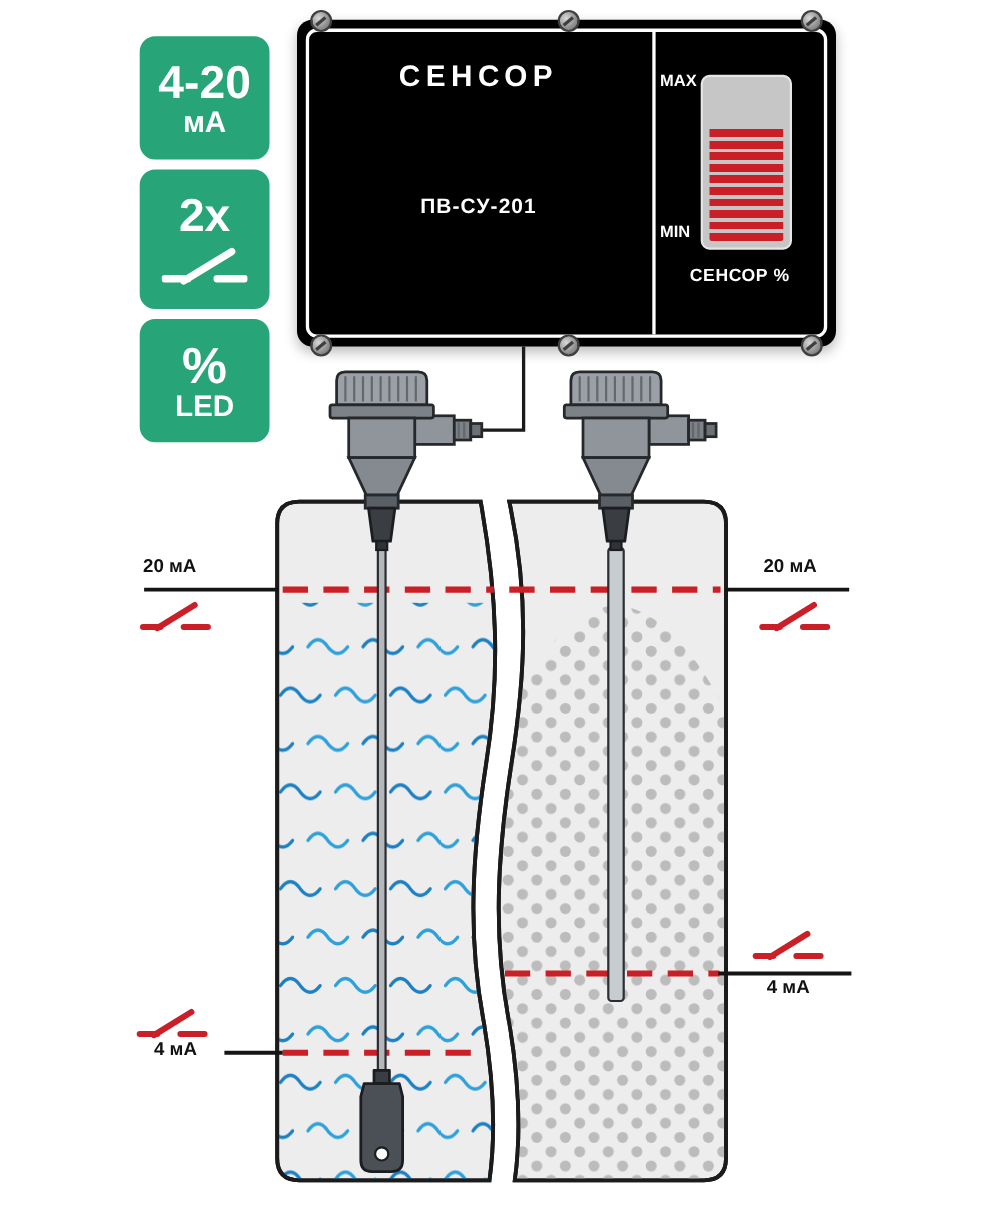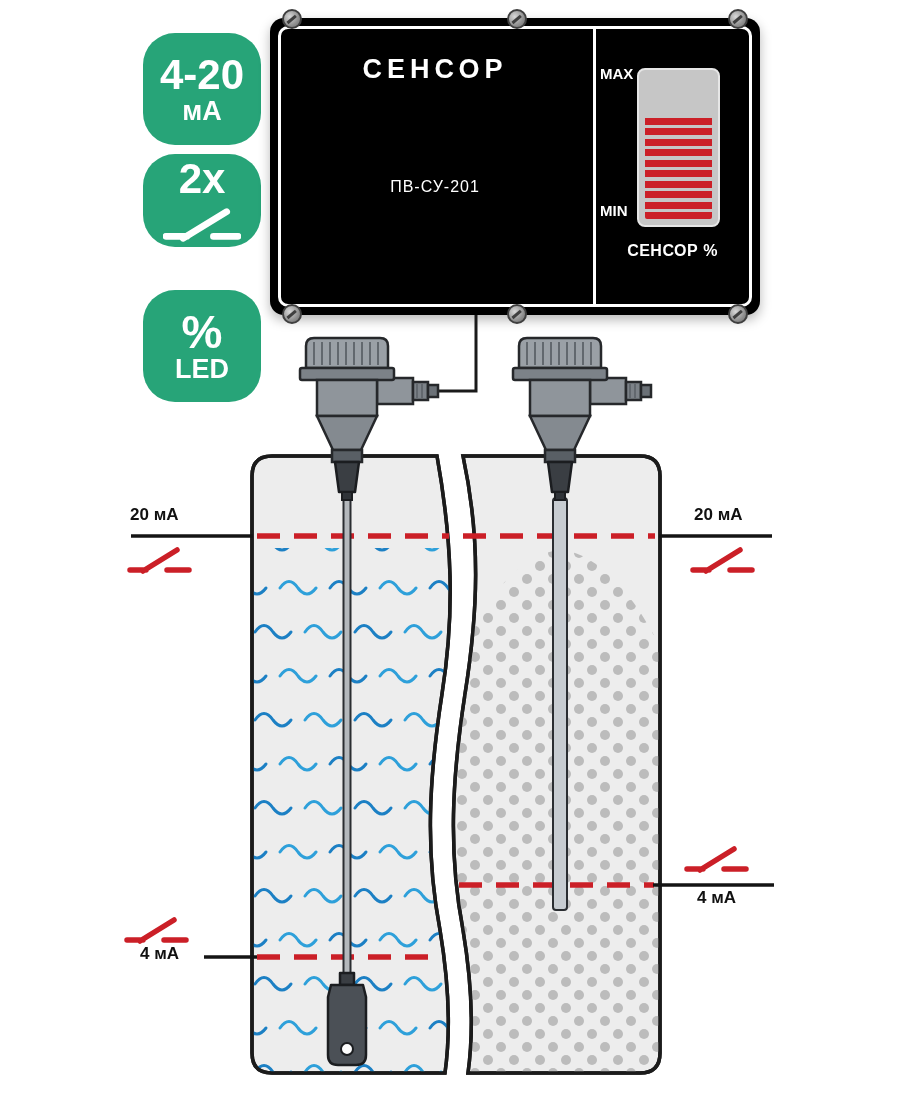--- a/index.html
+++ b/index.html
@@ -2,26 +2,26 @@
 <html><head>
 <meta charset="utf-8">
 <style>
   html,body{margin:0;padding:0;background:#fff;}
   .stage{
     position:relative;width:900px;height:1097px;background:#fff;overflow:hidden;
     font-family:"Liberation Sans",sans-serif;
   }
   
   .badge{
-    position:absolute;left:127px;width:118px;background:#27a478;border-radius:32px;
+    position:absolute;left:127px;width:118px;background:#27a478;border-radius:14px;
     color:#fff;display:flex;flex-direction:column;align-items:center;justify-content:center;
-    font-weight:700;text-align:center;margin-left:16px;
+    font-weight:700;text-align:center;
   }
   .badge-1{top:33px;height:112px;}
-  .badge-2{top:154px;height:93px;}
+  .badge-2{top:154px;height:127px;}
   .badge-3{top:290px;height:112px;}
   .b-big{font-size:42px;line-height:1.05;}
   .b-med{font-size:27px;line-height:1.05;}
   .b-pct{font-size:46px;line-height:1.0;}
   .badge-switch{width:78px;height:38px;margin-top:4px;}
   
   .panel{
     position:absolute;left:270px;top:18px;width:490px;height:297px;
     background:#000000;border-radius:14px;color:#fff;
     box-shadow:0 5px 12px rgba(0,0,0,.28);
@@ -32,21 +32,21 @@
     border:2px solid #3f3f3f;}
   .screw::after{content:"";position:absolute;left:2px;top:6.5px;width:11px;height:2.5px;
     background:#3f3f3f;transform:rotate(-40deg);}
   .s1{top:-9px;left:12px}.s2{top:-9px;left:237px}.s3{top:-9px;right:12px}
   .s4{bottom:-9px;left:12px}.s5{bottom:-9px;left:237px}.s6{bottom:-9px;right:12px}
   .p-title{position:absolute;left:15px;top:36px;width:300px;text-align:center;
     font-size:27px;font-weight:700;letter-spacing:5px;}
   .p-sub{position:absolute;left:15px;top:108px;width:300px;text-align:center;
     font-size:19px;font-weight:700;}
   .p-model{position:absolute;left:15px;top:160px;width:300px;text-align:center;
-    font-size:16px;font-weight:400;letter-spacing:1px;}
+    font-size:19px;font-weight:700;letter-spacing:1px;}
   .p-divider{position:absolute;left:323px;top:11px;bottom:11px;width:3px;background:#fff;}
   .p-max{position:absolute;left:330px;top:47px;font-size:15px;font-weight:700;}
   .p-min{position:absolute;left:330px;top:184px;font-size:15px;font-weight:700;}
   .gauge{position:absolute;left:367px;top:50px;width:79px;height:155px;
     background:#c6c6c6;border:2px solid #e6e6e6;border-radius:8px;}
   .gauge-fill{position:absolute;left:6px;right:6px;bottom:6px;height:68%;
     background:repeating-linear-gradient(to top,#cb1f27 0 7px,#c6c6c6 7px 10.5px);
     border-radius:2px;}
   .p-caption{position:absolute;left:330px;top:224px;width:145px;text-align:center;
     font-size:16px;font-weight:700;letter-spacing:.5px;}

